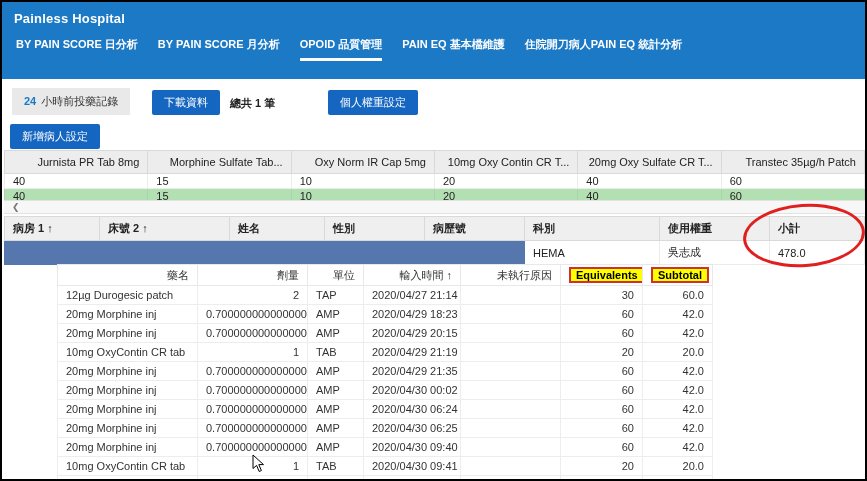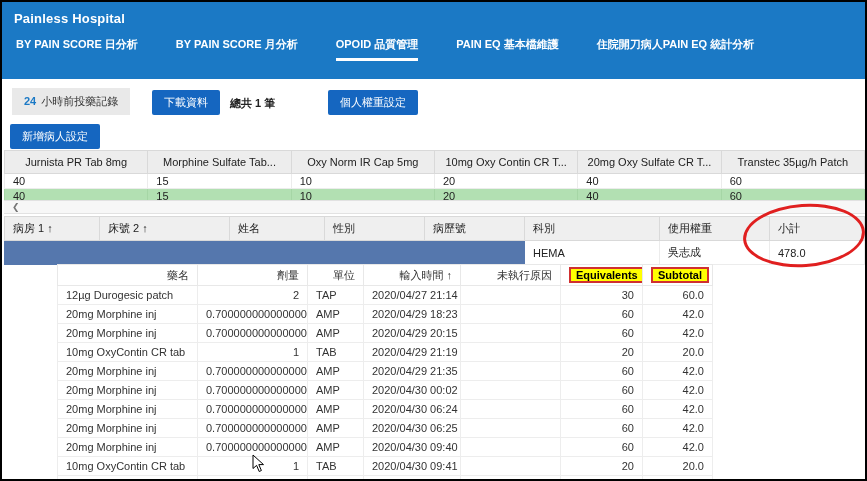--- a/index.html
+++ b/index.html
@@ -5,21 +5,21 @@
   * { margin:0; padding:0; box-sizing:border-box; }
   html,body { background:#ffffff; }
   body { font-family:"Liberation Sans","DejaVu Sans",sans-serif; }
 
   .screen { position:relative; width:867px; height:481px; background:#ffffff;
             border:2px solid #000; overflow:hidden; }
 
   
   .header { position:absolute; top:0; left:0; right:0; height:77px; background:#1b79c5; color:#fff; }
   .app-title { padding:9px 0 0 12px; font-size:13px; font-weight:bold; letter-spacing:.2px; }
-  .tabs { display:flex; gap:38px; padding:11px 0 0 14px; font-size:11px; font-weight:bold; }
+  .tabs { display:flex; gap:20px; padding:11px 0 0 14px; font-size:11px; font-weight:bold; }
   .tab { padding-bottom:6px; cursor:pointer; white-space:nowrap; border-bottom:3px solid transparent; }
   .tab.active { border-bottom:3px solid #ffffff; }
 
   
   .btn { position:absolute; background:#1566c0; color:#fff; border:none; font-size:11px;
          padding:5px 12px; border-radius:2px; cursor:pointer;
          font-family:"Liberation Sans","DejaVu Sans",sans-serif; }
   .record-box { position:absolute; left:10px; top:86px; background:#e9e9e9; color:#333;
                 font-size:11px; padding:6px 12px; }
   .record-num { color:#1b79c5; font-weight:bold; margin-right:5px; }
@@ -28,31 +28,31 @@
   .weight-btn { left:326px; top:88px; }
   .add-btn { left:8px; top:122px; }
 
   
   table { border-collapse:collapse; font-size:11px; }
   th, td { overflow:hidden; white-space:nowrap; }
 
   
   .drug-table { position:absolute; left:2px; top:148px; width:861px; table-layout:fixed; }
   .drug-table th { background:#ededed; border:1px solid #d9d9d9; font-weight:normal;
-                   text-align:center; padding:5px 8px; color:#222; }
+                   text-align:right; padding:5px 8px; color:#222; }
   .drug-table td { border:1px solid #ececec; padding:1px 8px; color:#222; height:14px; }
   .drug-table tbody tr:nth-child(2) td { background:#b2e0b2; border-color:#a5d6a5; }
 
   .hscroll { position:absolute; left:2px; top:198px; width:861px; height:14px; background:#f7f7f7;
              border-top:1px solid #e2e2e2; border-bottom:1px solid #e2e2e2;
              font-size:9px; color:#777; padding-left:8px; line-height:13px; cursor:pointer; }
 
   
   .patient-table { position:absolute; left:2px; top:214px; width:861px; table-layout:fixed; }
-  .patient-table th { background:#efefef; border:1px solid #d9d9d9; font-weight:normal;
+  .patient-table th { background:#efefef; border:1px solid #d9d9d9; font-weight:bold;
                       text-align:left; padding:4px 8px; color:#222; }
   .patient-table td { border:1px solid #ececec; padding:4px 8px; color:#222; height:18px; }
   .patient-table th:nth-child(1){width:95px} .patient-table th:nth-child(2){width:130px}
   .patient-table th:nth-child(3){width:95px} .patient-table th:nth-child(4){width:100px}
   .patient-table th:nth-child(5){width:100px} .patient-table th:nth-child(6){width:135px}
   .patient-table th:nth-child(7){width:110px}
   .patient-table tbody td:nth-child(-n+5) { background:#5577ad; border-color:#5577ad; }
   .patient-table td:nth-child(8) { text-align:left; padding-right:45px; }
 
   

